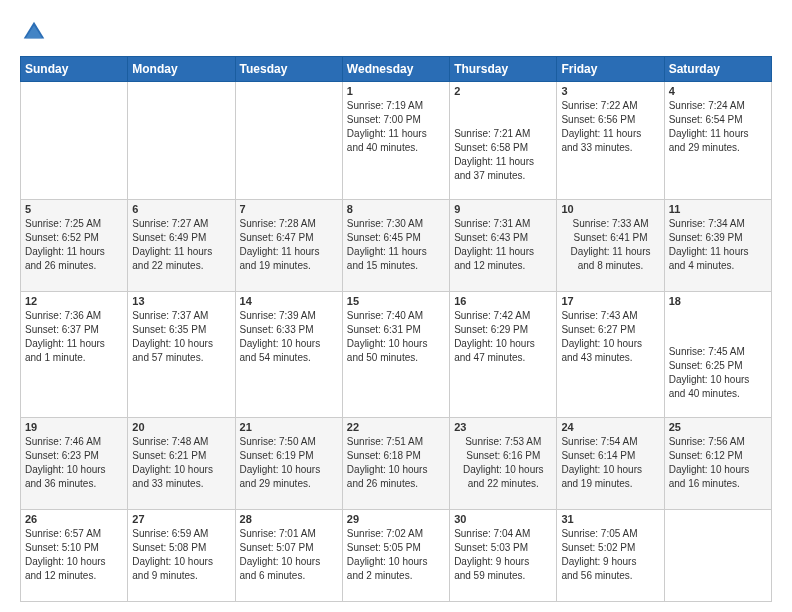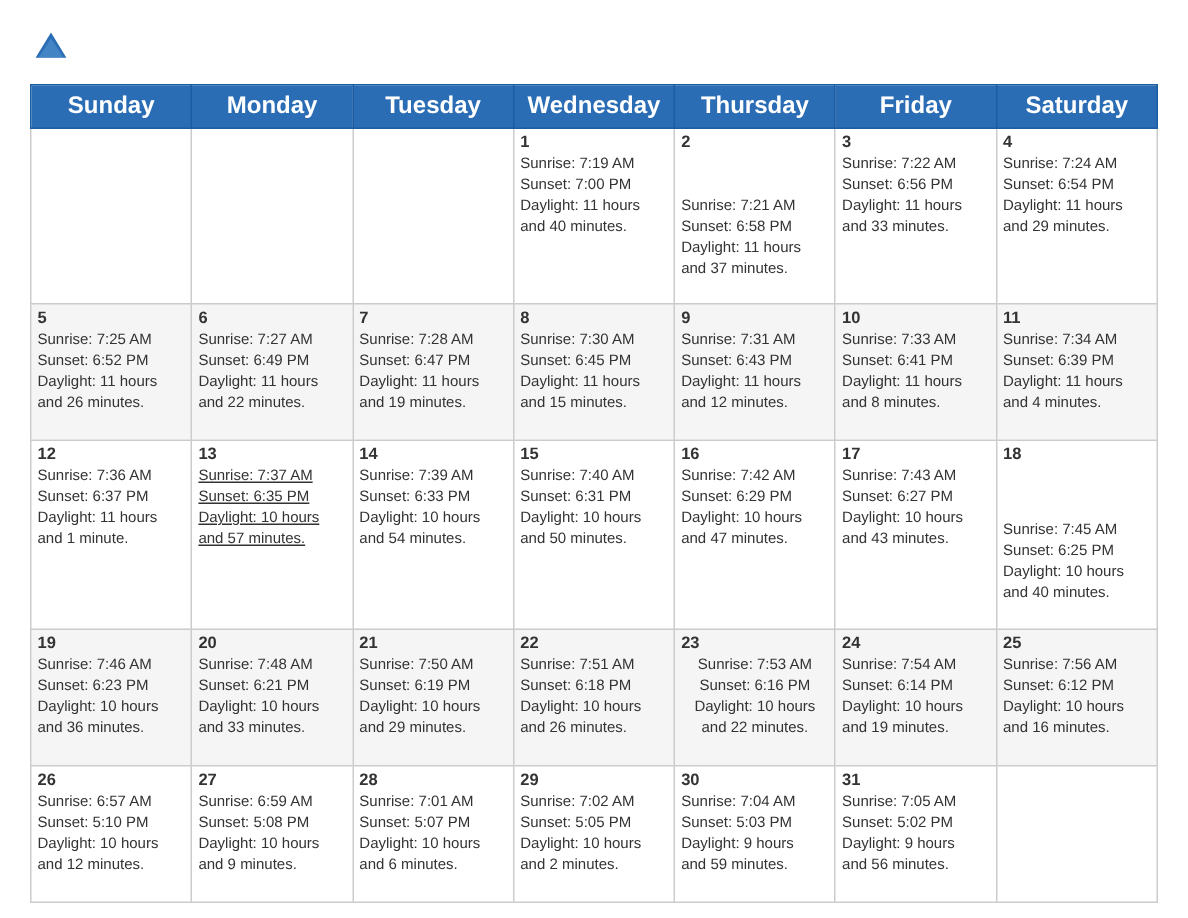--- a/index.html
+++ b/index.html
@@ -55,25 +55,25 @@
     .calendar {
       border: 1px solid #ccc;
       border-collapse: collapse;
       width: 100%;
       flex: 1;
       table-layout: fixed;
     }
     .calendar th {
       background-color: #2a6db5;
       color: white;
-      font-size: 16px;
+      font-size: 12px;
       font-weight: bold;
       padding: 5px 4px;
       border: 1px solid #1a5da0;
-      text-align: center;
+      text-align: left;
     }
     .calendar td {
       border: 1px solid #ccc;
       vertical-align: top;
       padding: 3px 4px;
       font-size: 9.5px;
       color: #333;
       width: calc(100% / 7);
       height: 82px;
     }
@@ -190,21 +190,21 @@
           </td>
           <td class="row-bg-gray">
             <span class="day-num">9</span>
             <div class="day-info" style="white-space: pre-line;">Sunrise: 7:31 AM
 Sunset: 6:43 PM
 Daylight: 11 hours
 and 12 minutes.</div>
           </td>
           <td class="row-bg-gray">
             <span class="day-num">10</span>
-            <div class="day-info" style="white-space: pre-line;">Sunrise: 7:33 AM
+            <div class="day-info" style="white-space: pre-line; text-align: center;">Sunrise: 7:33 AM
 Sunset: 6:41 PM
 Daylight: 11 hours
 and 8 minutes.</div>
           </td>
           <td class="row-bg-gray">
             <span class="day-num">11</span>
             <div class="day-info" style="white-space: pre-line;">Sunrise: 7:34 AM
 Sunset: 6:39 PM
 Daylight: 11 hours
 and 4 minutes.</div>
@@ -213,21 +213,21 @@
         <tr>
           <td class="row-bg-light">
             <span class="day-num">12</span>
             <div class="day-info" style="white-space: pre-line;">Sunrise: 7:36 AM
 Sunset: 6:37 PM
 Daylight: 11 hours
 and 1 minute.</div>
           </td>
           <td class="row-bg-light">
             <span class="day-num">13</span>
-            <div class="day-info" style="white-space: pre-line; text-decoration: underline;">Sunrise: 7:37 AM
+            <div class="day-info" style="white-space: pre-line;">Sunrise: 7:37 AM
 Sunset: 6:35 PM
 Daylight: 10 hours
 and 57 minutes.</div>
           </td>
           <td class="row-bg-light">
             <span class="day-num">14</span>
             <div class="day-info" style="white-space: pre-line;">Sunrise: 7:39 AM
 Sunset: 6:33 PM
 Daylight: 10 hours
 and 54 minutes.</div>

